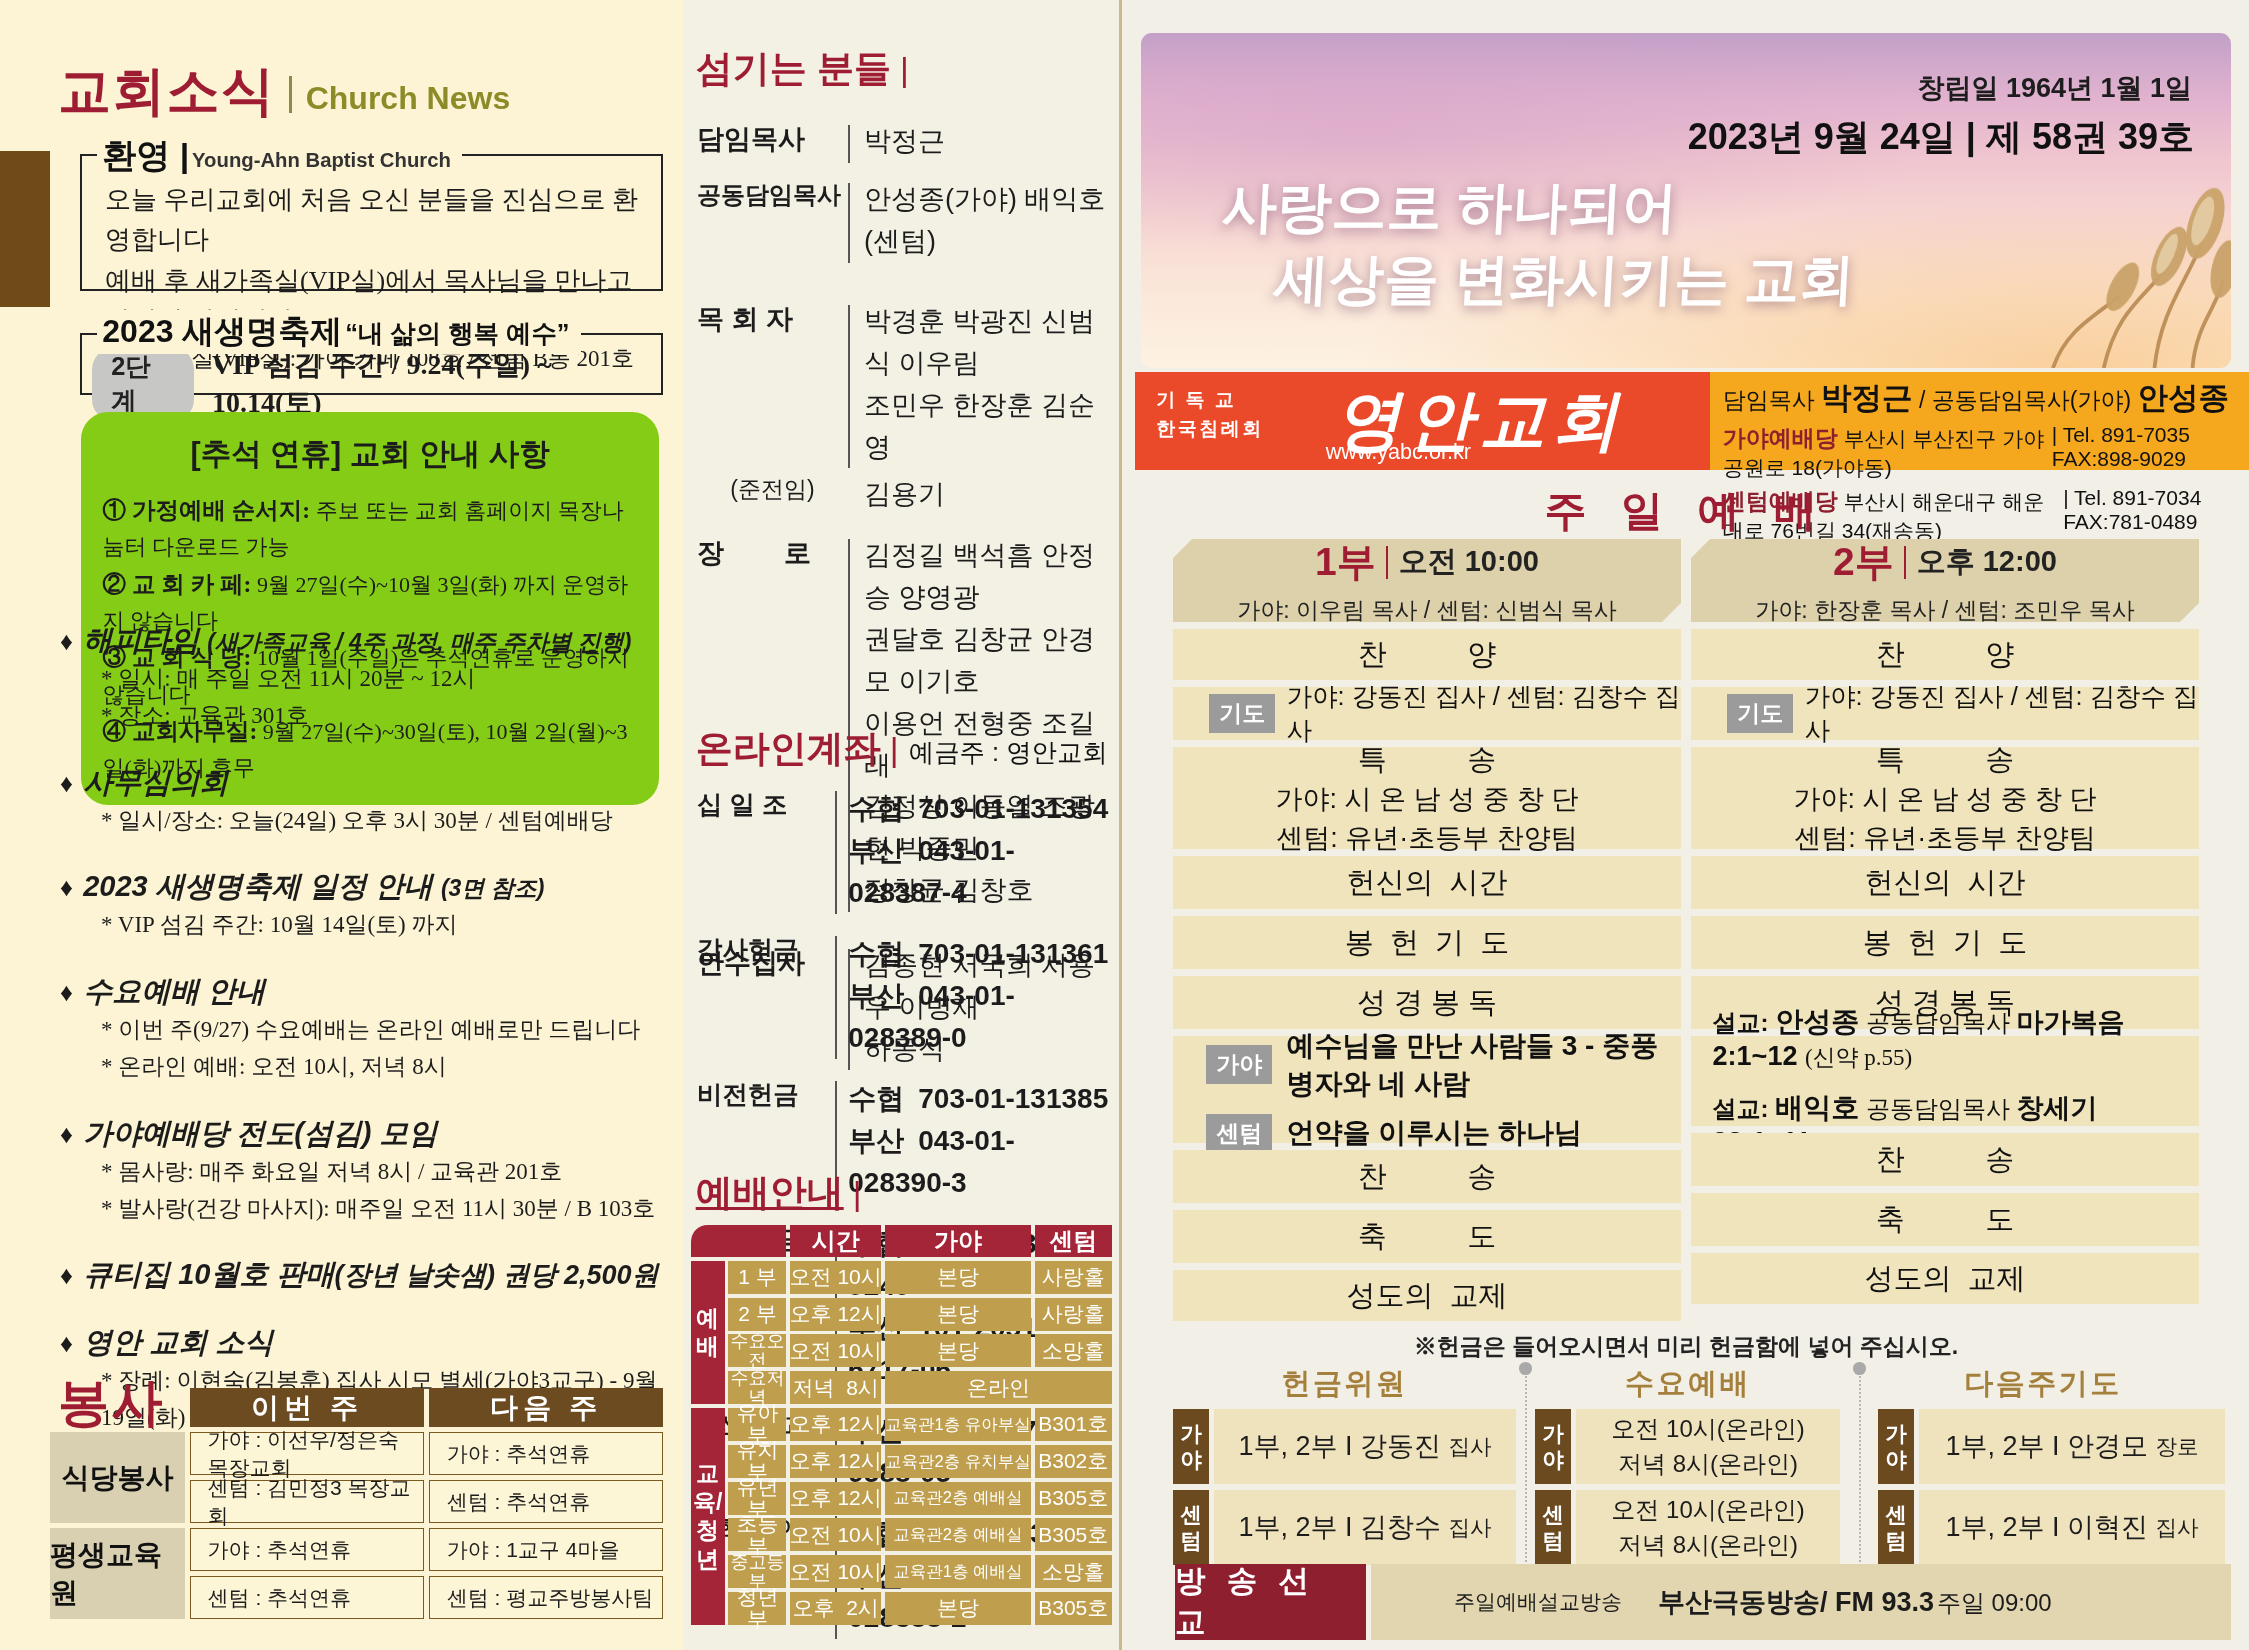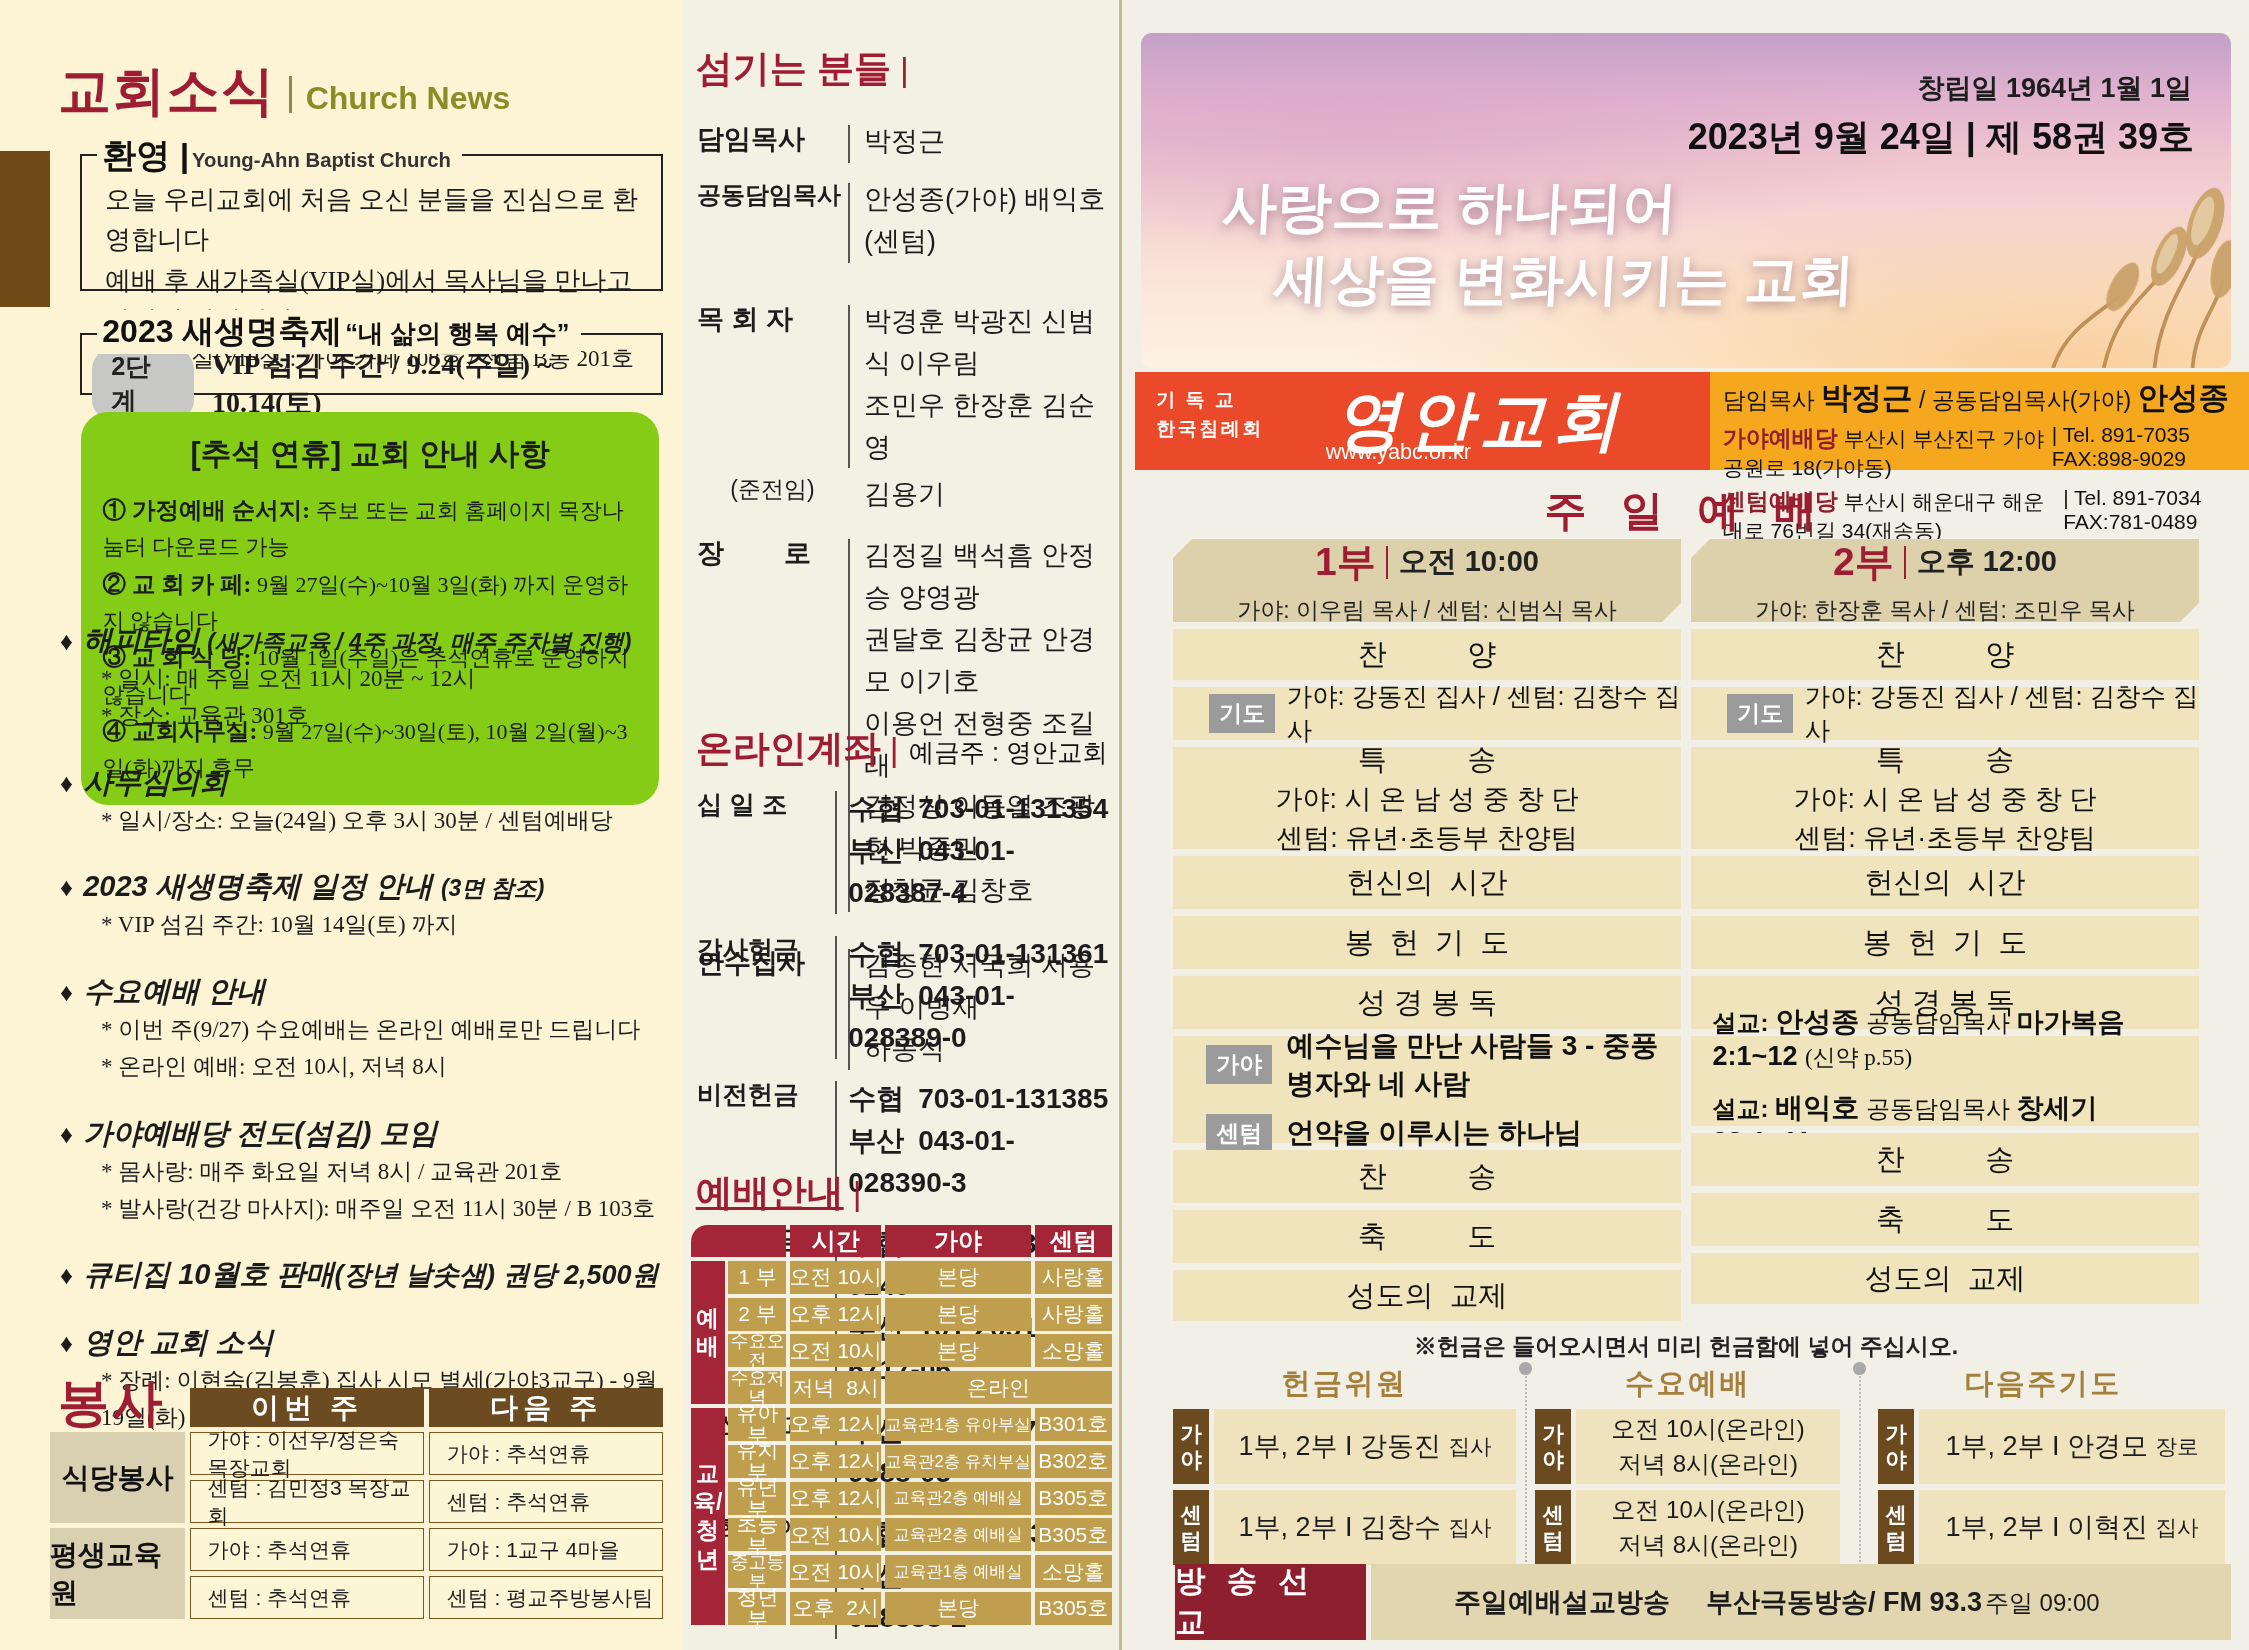--- a/index.html
+++ b/index.html
@@ -123,21 +123,21 @@
           word-break:break-all;line-height:1.2;text-align:center;flex:none;}
   .bot-cell{background:#efe3bd;display:flex;align-items:center;justify-content:center;font-size:27px;flex:1;text-align:center;line-height:1.45;}
   .bot-cell .sfx{font-size:21.6px;margin-left:7.6px;}
   .dotsep{position:absolute;top:1372px;width:0;height:210px;border-left:2.5px dotted #b5b5b5;}
   .dotsep::before,.dotsep::after{content:"";position:absolute;left:-7.6px;width:12.7px;height:12.7px;border-radius:50%;background:#a9a9a9;}
   .dotsep::before{top:-10.2px;}
   .dotsep::after{bottom:-10.2px;}
   .bc-box{position:absolute;left:53px;top:1564px;width:191px;height:76px;background:#8e1f2e;color:#fff;
           display:flex;align-items:center;justify-content:center;font-size:30.5px;font-weight:bold;letter-spacing:6.4px;}
   .bc-row{position:absolute;left:249px;top:1564px;width:860px;height:76px;background:#e2d6b0;display:flex;align-items:center;gap:36px;padding-left:83px;box-sizing:border-box;}
-  .bc-prog{font-size:27px;font-weight:bold;}
+  .bc-prog{font-size:21px;font-weight:normal;}
   .bc-stat{font-size:27px;font-weight:bold;}
   .bc-time{font-size:24px;}
 </style>
 </head>
 <body>
 
 <div id="root">
 
   <div id="left-page" class="abs">
     <div class="abs brown-edge"></div>

